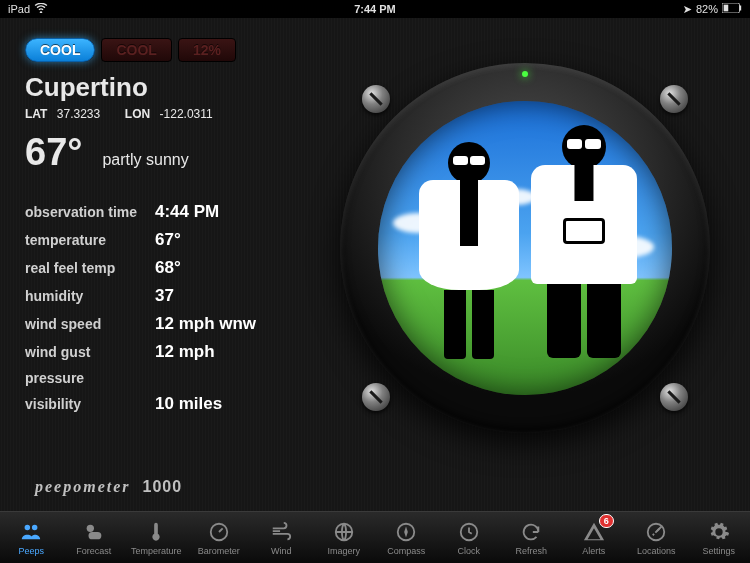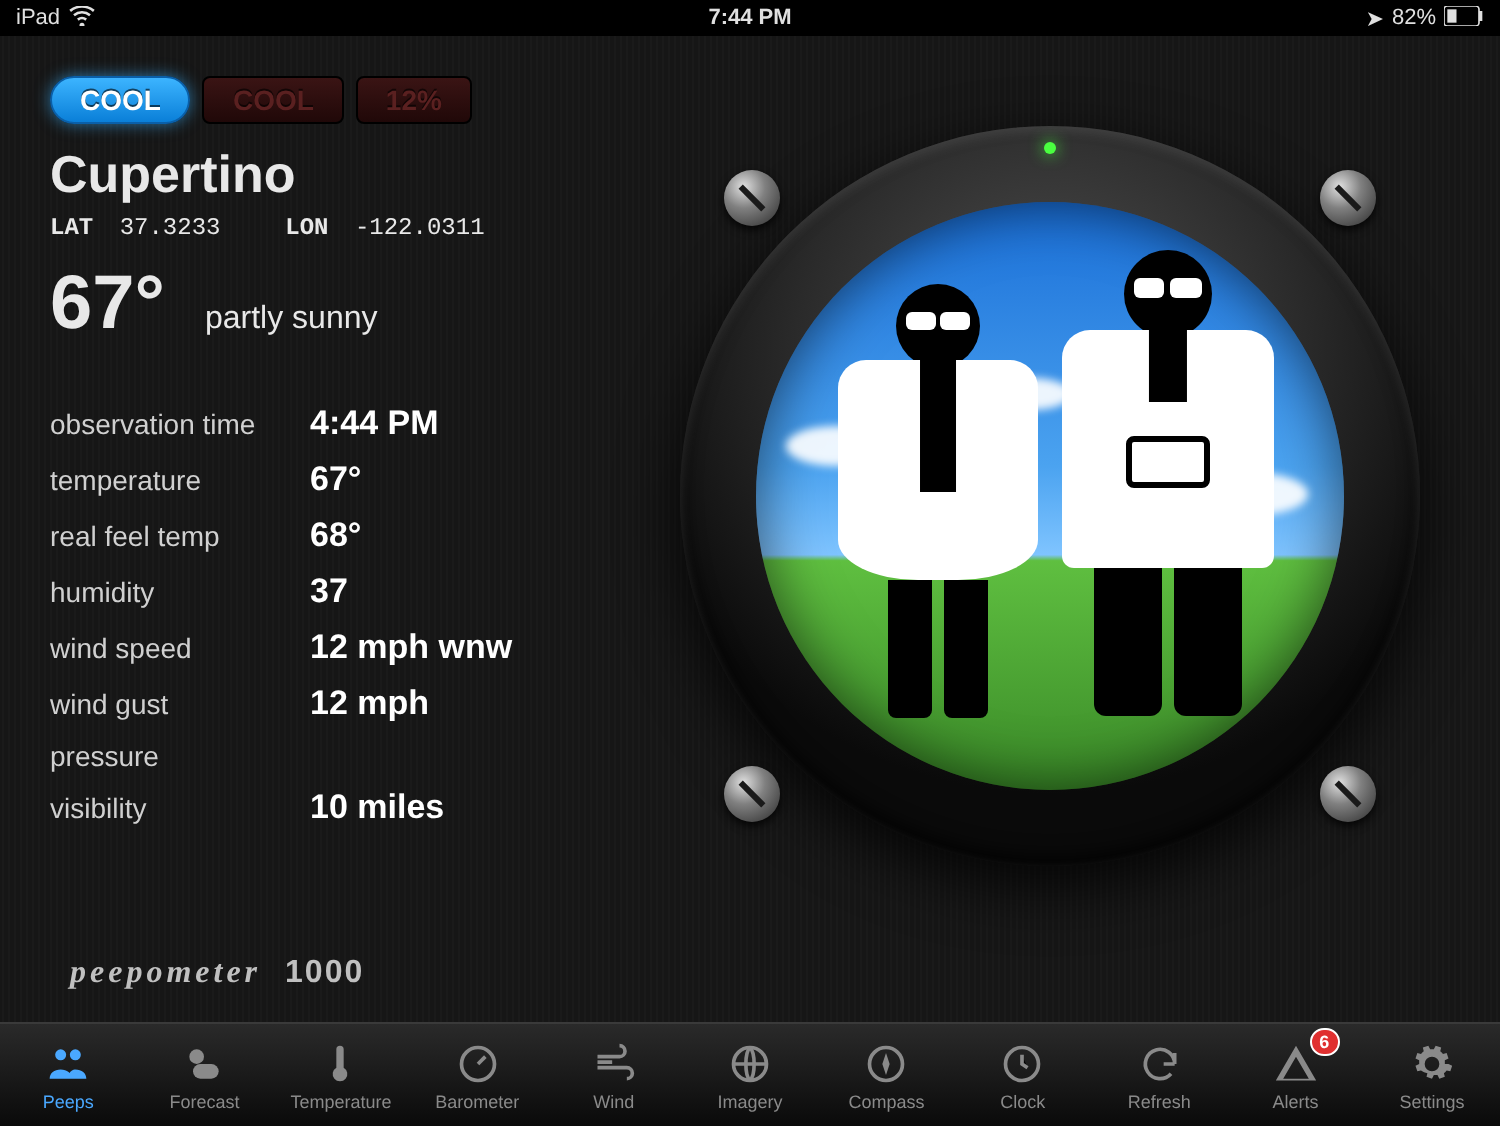--- a/index.html
+++ b/index.html
@@ -52,29 +52,29 @@
 
 .panel {
   width: 300px;
   color: #e8e8e8;
 }
 .city {
   font-size: 26px;
   font-weight: 700;
   margin-bottom: 4px;
 }
-.coords { font-size: 12px; color: #e8e8e8; margin-bottom: 10px; font-family: Liberation Mono, monospace; }
+.coords { font-size: 12px; color: #e8e8e8; margin-bottom: 10px; }
 .coords .lbl { font-weight: 700; margin-right: 6px; }
 .coords .gap { display: inline-block; width: 18px; }
 .temp-row { display: flex; align-items: baseline; gap: 20px; margin-bottom: 28px; }
 .big-temp { font-size: 38px; font-weight: 700; }
 .cond { font-size: 16px; }
 
 .data-row { display: flex; margin-bottom: 8px; align-items: baseline; }
-.data-label { width: 130px; font-size: 14px; color: #d0d0d0; }
+.data-label { width: 130px; font-size: 14px; color: #d0d0d0; font-weight: bold; }
 .data-value { font-size: 17px; font-weight: 700; color: #fff; }
 
 .brand {
   position: absolute;
   bottom: 22px;
   left: 35px;
   font-family: cursive;
   font-style: italic;
   font-size: 16px;
   letter-spacing: 2px;
@@ -454,18 +454,28 @@
         <svg viewBox="0 0 24 24">
           <path fill="currentColor" d="M12 2L1 21h22L12 2zm0 6l7 12H5l7-12z"></path>
         </svg>
       </div>
       <span>Alerts</span>
       <div class="badge">6</div>
     </div>
     <div class="tab">
       <div class="ico">
         <svg viewBox="0 0 24 24">
+          <circle cx="12" cy="12" r="9" fill="none" stroke="currentColor" stroke-width="2"></circle>
+          <path fill="currentColor" d="M11 7h2v6h-2zm0 8h2v2h-2z" transform="rotate(45 12 12)"></path>
+          <path stroke="currentColor" stroke-width="2" d="M18 6l-5 5"></path>
+        </svg>
+      </div>
+      <span>Locations</span>
+    </div>
+    <div class="tab">
+      <div class="ico">
+        <svg viewBox="0 0 24 24">
           <path fill="currentColor" d="M12 8a4 4 0 100 8 4 4 0 000-8zm9 4l2 1-1 3-2-.5a8 8 0 01-1.5 1.5l.5 2-3 1-1-2h-2l-1 2-3-1 .5-2A8 8 0 016 15.5L4 16l-1-3 2-1v-2L3 9l1-3 2 .5A8 8 0 017.5 5L7 3l3-1 1 2h2l1-2 3 1-.5 2A8 8 0 0118 6.5l2-.5 1 3-2 1v2z"></path>
         </svg>
       </div>
       <span>Settings</span>
     </div>
   </div>
 
 </body></html>

